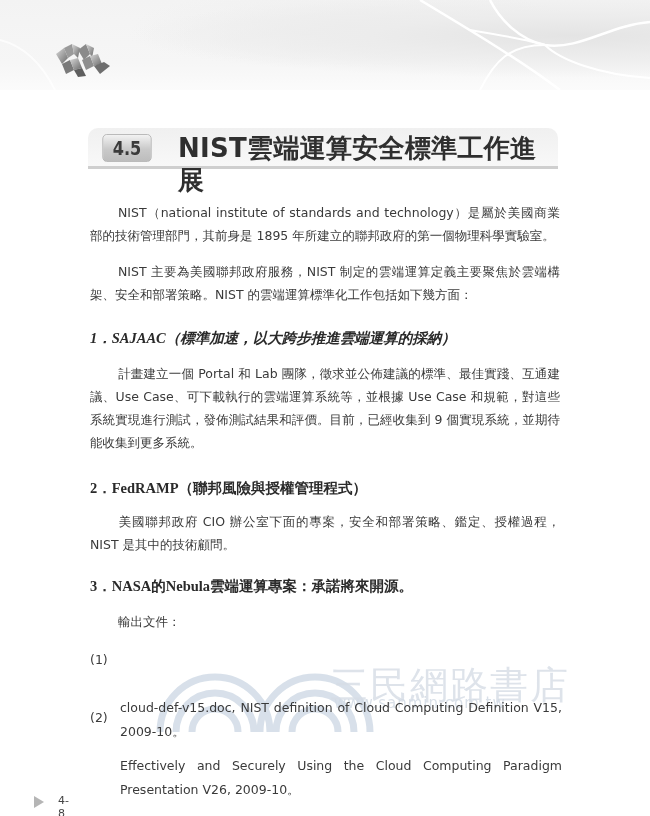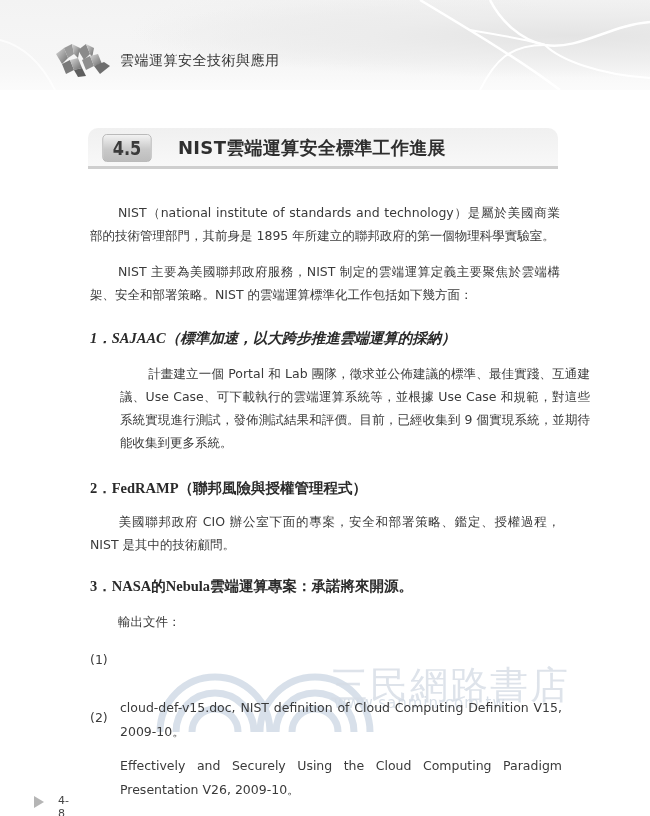--- a/index.html
+++ b/index.html
@@ -37,21 +37,21 @@
   }
   .section-number {
     position: absolute; left: 10px; top: 6px; width: 58px; height: 28px;
     border-radius: 5px; border: 1px solid #b5b5b5;
     background: linear-gradient(180deg, #f2f2f2 0%, #c9c9c9 55%, #bdbdbd 100%);
     font-family: "DejaVu Sans", sans-serif; font-weight: bold;
     font-size: 19px; color: #3b3b3b; text-align: center; line-height: 27px;
     transform: scaleX(0.85);
   }
   .section-title {
-    position: absolute; left: 90px; top: 4px; font-size: 18px; font-weight: bold;
+    position: absolute; left: 90px; top: 4px; font-size: 26px; font-weight: bold;
     color: #2f2f2f; line-height: 32px; letter-spacing: 0.3px;
   }
 
   
   .para {
     position: absolute; left: 90px; width: 470px; font-size: 12.5px; color: #3a3a3a;
     line-height: 23px; text-align: justify;
   }
   .para .indent { display: inline-block; width: 28px; }
   .item-heading {
@@ -104,35 +104,34 @@
     <polygon points="18,4 26,8 24,18 20,14" fill="url(#cg)"></polygon>
     <polygon points="24,10 32,4 36,14 30,20" fill="#8a8a8a"></polygon>
     <polygon points="32,4 40,8 38,18 36,14" fill="url(#cg)"></polygon>
     <polygon points="8,24 16,20 20,30 12,34" fill="#7a7a7a"></polygon>
     <polygon points="16,20 24,18 28,28 20,30" fill="url(#cg)"></polygon>
     <polygon points="28,20 36,16 40,26 32,30" fill="#8e8e8e"></polygon>
     <polygon points="36,16 44,14 48,24 40,26" fill="url(#cg)"></polygon>
     <polygon points="40,26 50,22 56,26 46,34" fill="#6e6e6e"></polygon>
     <polygon points="20,30 28,28 32,36 24,37" fill="#5e5e5e"></polygon>
   </svg>
-  <div class="header-title">雲端運算安全技術與應用</div>
 </div>
 
 <div class="section-heading">
   <div class="bar"></div>
   <div class="underline"></div>
   <div class="section-number">4.5</div>
   <div class="section-title">NIST雲端運算安全標準工作進展</div>
 </div>
 
 <div class="para" style="top:201px;"><span class="indent"></span><span>NIST（national institute of standards and technology）是屬於美國商業部的技術管理部門，其前身是 1895 年所建立的聯邦政府的第一個物理科學實驗室。</span></div>
 <div class="para" style="top:260px;"><span class="indent"></span><span>NIST 主要為美國聯邦政府服務，NIST 制定的雲端運算定義主要聚焦於雲端構架、安全和部署策略。NIST 的雲端運算標準化工作包括如下幾方面：</span></div>
 
 <div class="item-heading" style="top:329px;font-style:italic;">1．SAJAAC（標準加速，以大跨步推進雲端運算的採納）</div>
-<div class="para" style="top:362px;margin-left:30px;"><span class="indent"></span><span>計畫建立一個 Portal 和 Lab 團隊，徵求並公佈建議的標準、最佳實踐、互通建議、Use Case、可下載執行的雲端運算系統等，並根據 Use Case 和規範，對這些系統實現進行測試，發佈測試結果和評價。目前，已經收集到 9 個實現系統，並期待能收集到更多系統。</span></div>
+<div class="para" style="top:362px;"><span class="indent"></span><span>計畫建立一個 Portal 和 Lab 團隊，徵求並公佈建議的標準、最佳實踐、互通建議、Use Case、可下載執行的雲端運算系統等，並根據 Use Case 和規範，對這些系統實現進行測試，發佈測試結果和評價。目前，已經收集到 9 個實現系統，並期待能收集到更多系統。</span></div>
 
 <div class="item-heading" style="top:479px;">2．FedRAMP（聯邦風險與授權管理程式）</div>
 <div class="para" style="top:510px;"><span class="indent"></span><span>美國聯邦政府 CIO 辦公室下面的專案，安全和部署策略、鑑定、授權過程，NIST 是其中的技術顧問。</span></div>
 
 <div class="item-heading" style="top:577px;">3．NASA的Nebula雲端運算專案：承諾將來開源。</div>
 <div class="para" style="top:610px;"><span class="indent"></span><span>輸出文件：</span></div>
 
 <svg class="watermark" viewBox="0 0 300 70">
   <g fill="none" stroke="#b9c8d9" stroke-width="7">
     <path d="M10 70 A55 55 0 0 1 120 70"></path>

